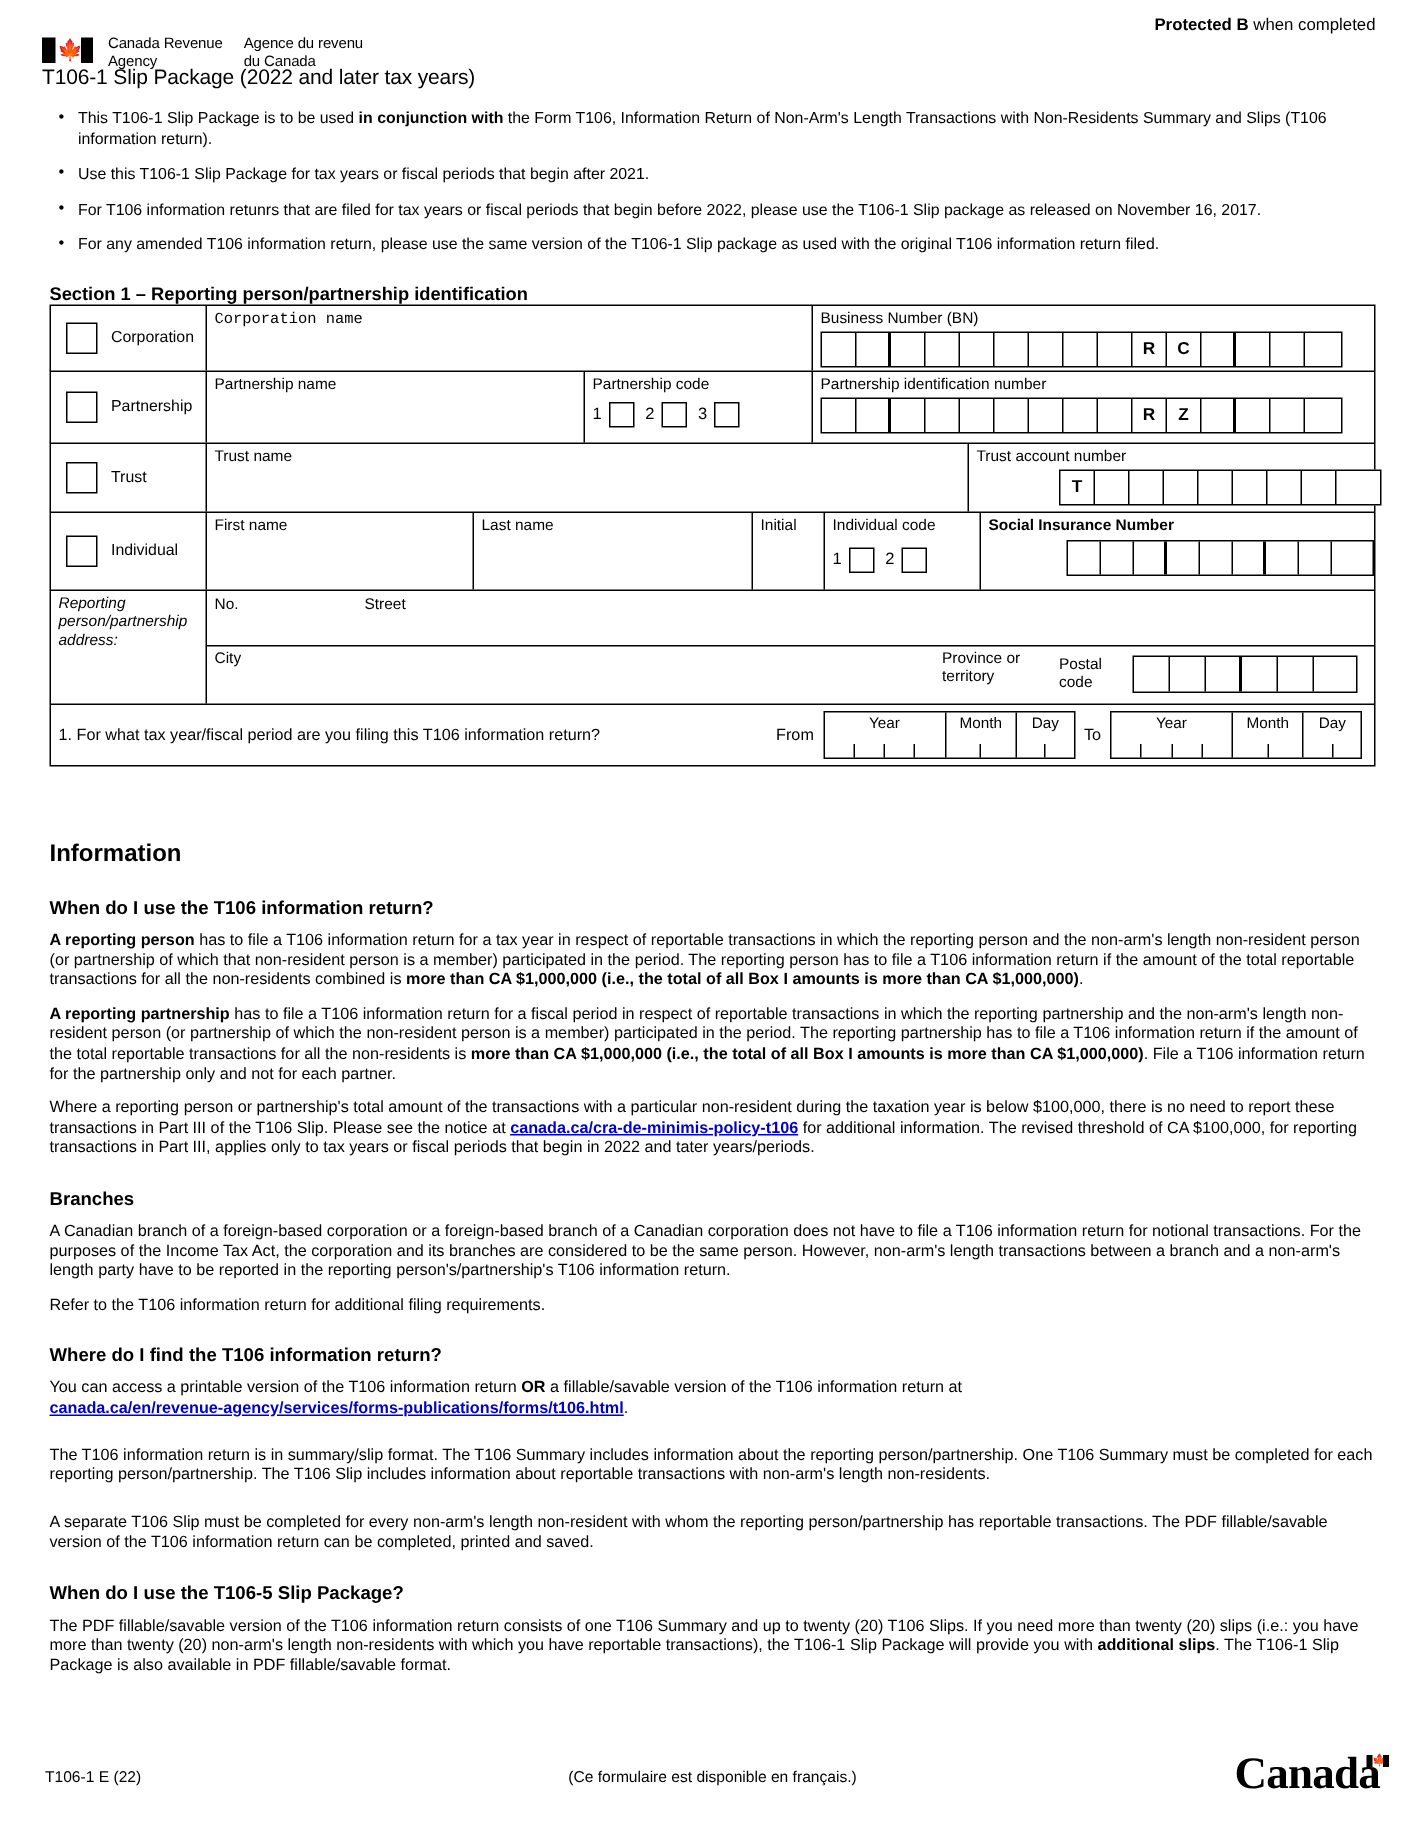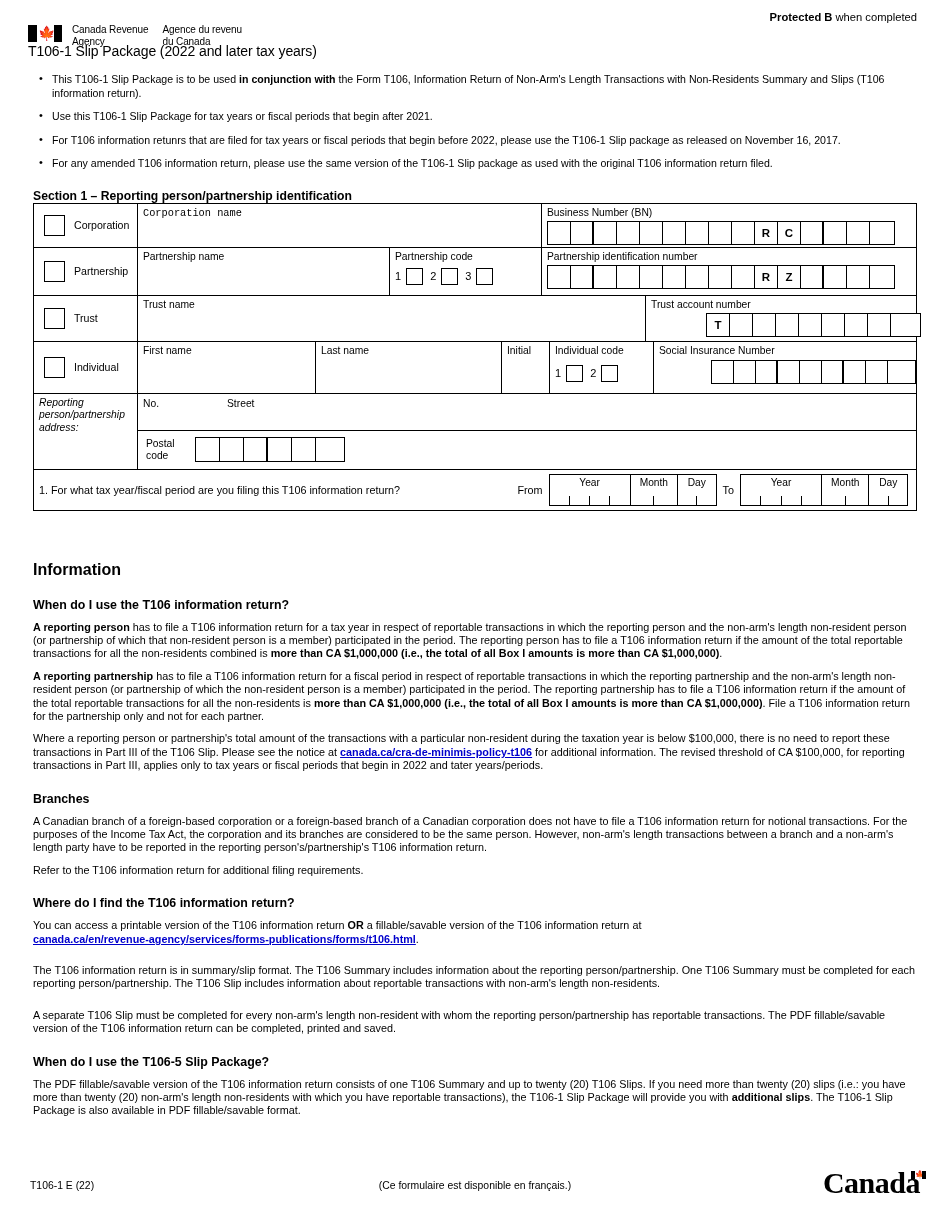--- a/index.html
+++ b/index.html
@@ -476,21 +476,21 @@
             <span class="opt">
               <span>1</span>
               <span class="smallbox"></span>
             </span>
             <span class="opt">
               <span>2</span>
               <span class="smallbox"></span>
             </span>
           </div>
       </div>
-      <div class="cell" style="flex:1;">
+      <div class="cell" style="flex:1;font-weight:bold;">
         <span class="lbl">Social Insurance Number</span>
         <div class="boxes" id="sin-boxes" style="width:205px;margin:3px 0 0 52px;">
             <div class="bx" style="width: 22px;"></div>
             <div class="bx" style="width: 22px;"></div>
             <div class="bx thick" style="width: 22px;"></div>
             <div class="bx" style="width: 22px;"></div>
             <div class="bx" style="width: 22px;"></div>
             <div class="bx thick" style="width: 22px;"></div>
             <div class="bx" style="width: 22px;"></div>
             <div class="bx" style="width: 22px;"></div>
@@ -499,24 +499,28 @@
       </div>
     </div>
 
     <div class="frow" style="height:76px;">
       <div class="cell vb" style="width:104px;flex:none;display:flex;align-items:flex-start;font-style:italic;">
         <span class="lbl" style="line-height:12.5px;">Reporting person/partnership address:</span>
       </div>
       <div style="flex:1;display:flex;flex-direction:column;">
         <div class="frow" style="height:38px;border-bottom:1.6px solid #000;">
           <div class="cell" style="flex:1;">
-            <span class="lbl" style="display:inline-block;width:84px;">No.</span><span class="lbl" style="display:inline;">Street</span>
+            <span class="lbl" style="display:inline-block;width:100px;">No.</span><span class="lbl" style="display:inline;">Street</span>
           </div>
         </div>
         <div class="frow" style="height:38px;border-bottom:none;">
+          <div class="cell" style="flex:1;position:relative;">
+            <span class="lbl">City</span>
+            <span class="lbl" style="position:absolute;left:490px;top:3px;">Province or territory</span>
+          </div>
           <div class="cell" style="width:218px;flex:none;display:flex;align-items:center;gap:7px;padding-top:0;padding-left:8px;">
             <span class="lbl" style="width:42px;line-height:12px;">Postal code</span>
             <div class="boxes" id="postal-boxes" style="width:150px;height:25px;">
                 <div class="bx" style="width: 24px;"></div>
                 <div class="bx" style="width: 24px;"></div>
                 <div class="bx thick" style="width: 24px;"></div>
                 <div class="bx" style="width: 24px;"></div>
                 <div class="bx" style="width: 24px;"></div>
                 <div class="bx" style="width: 24px;"></div>
               </div>

